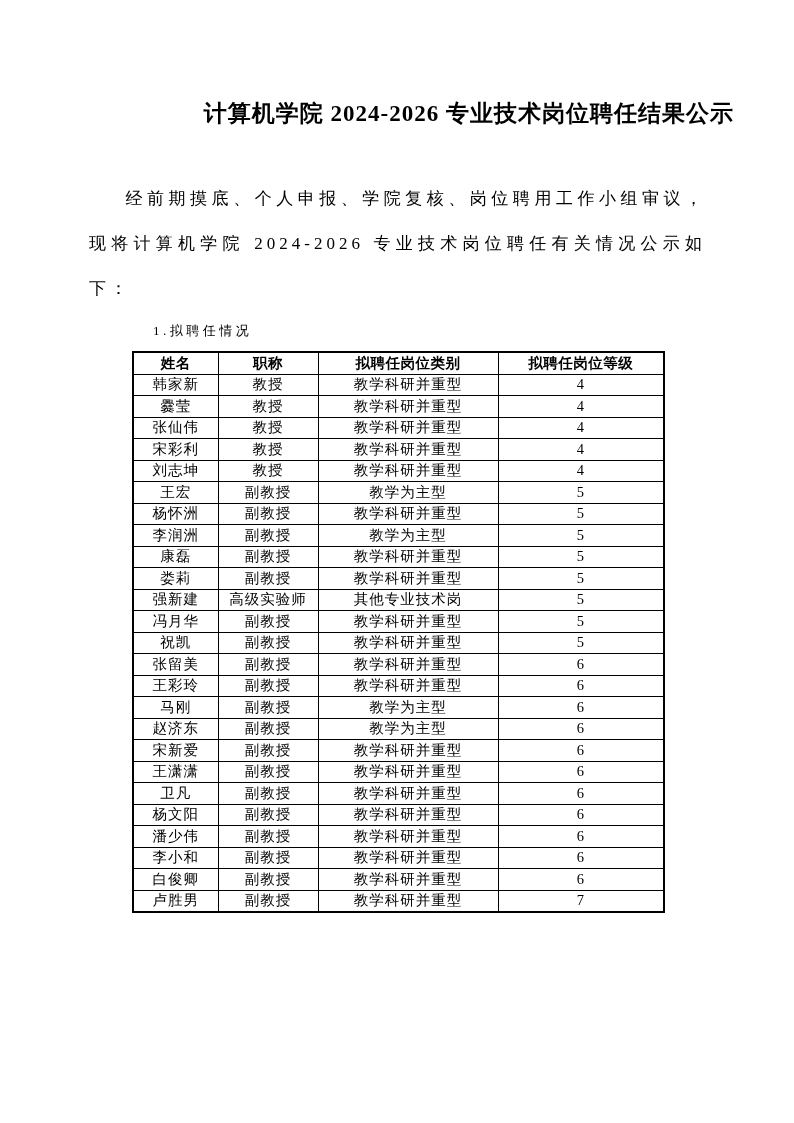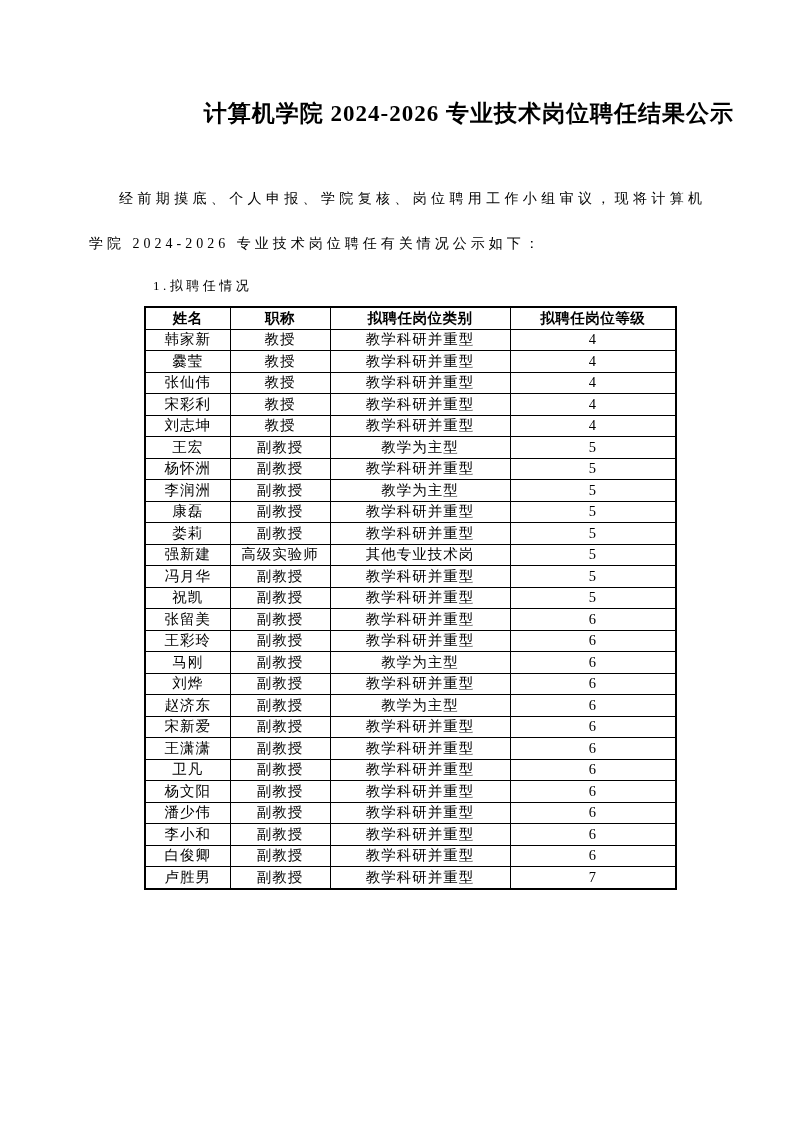--- a/index.html
+++ b/index.html
@@ -21,42 +21,41 @@
   .doc-title {
     margin: 97px 60px 0 60px;
     text-align: right;
     font-size: 23px;
     font-weight: bold;
     letter-spacing: 1px;
     line-height: 34px;
   }
   .intro {
     margin: 45px 88px 0 89px;
-    font-size: 14px;
+    font-size: 17px;
     line-height: 45px;
     letter-spacing: 4px;
     text-align: justify;
     text-indent: 2.15em;
     word-break: break-all;
   }
   .section-heading {
     margin: 6px 0 0 153px;
     font-size: 13px;
     letter-spacing: 3.5px;
     line-height: 28px;
   }
   .table-wrap {
     margin: 6px 0 0 132px;
   }
   table.hiring {
     border-collapse: collapse;
     table-layout: fixed;
     width: 531px;
     border: 2px solid #000000;
-    margin-left: 12px;
   }
   table.hiring col.c1 { width: 85px; }
   table.hiring col.c2 { width: 100px; }
   table.hiring col.c3 { width: 180px; }
   table.hiring col.c4 { width: 166px; }
   table.hiring th, table.hiring td {
     border: 1px solid #000000;
     height: 20.5px;
     padding: 0 2px;
     text-align: center;
@@ -189,26 +188,20 @@
       <td>教学科研并重型</td>
       <td>6</td>
     </tr>
           <tr>
       <td>马刚</td>
       <td>副教授</td>
       <td>教学为主型</td>
       <td>6</td>
     </tr>
           <tr>
-      <td>刘烨</td>
-      <td>副教授</td>
-      <td>教学科研并重型</td>
-      <td>6</td>
-    </tr>
-          <tr>
       <td>赵济东</td>
       <td>副教授</td>
       <td>教学为主型</td>
       <td>6</td>
     </tr>
           <tr>
       <td>宋新爱</td>
       <td>副教授</td>
       <td>教学科研并重型</td>
       <td>6</td>

